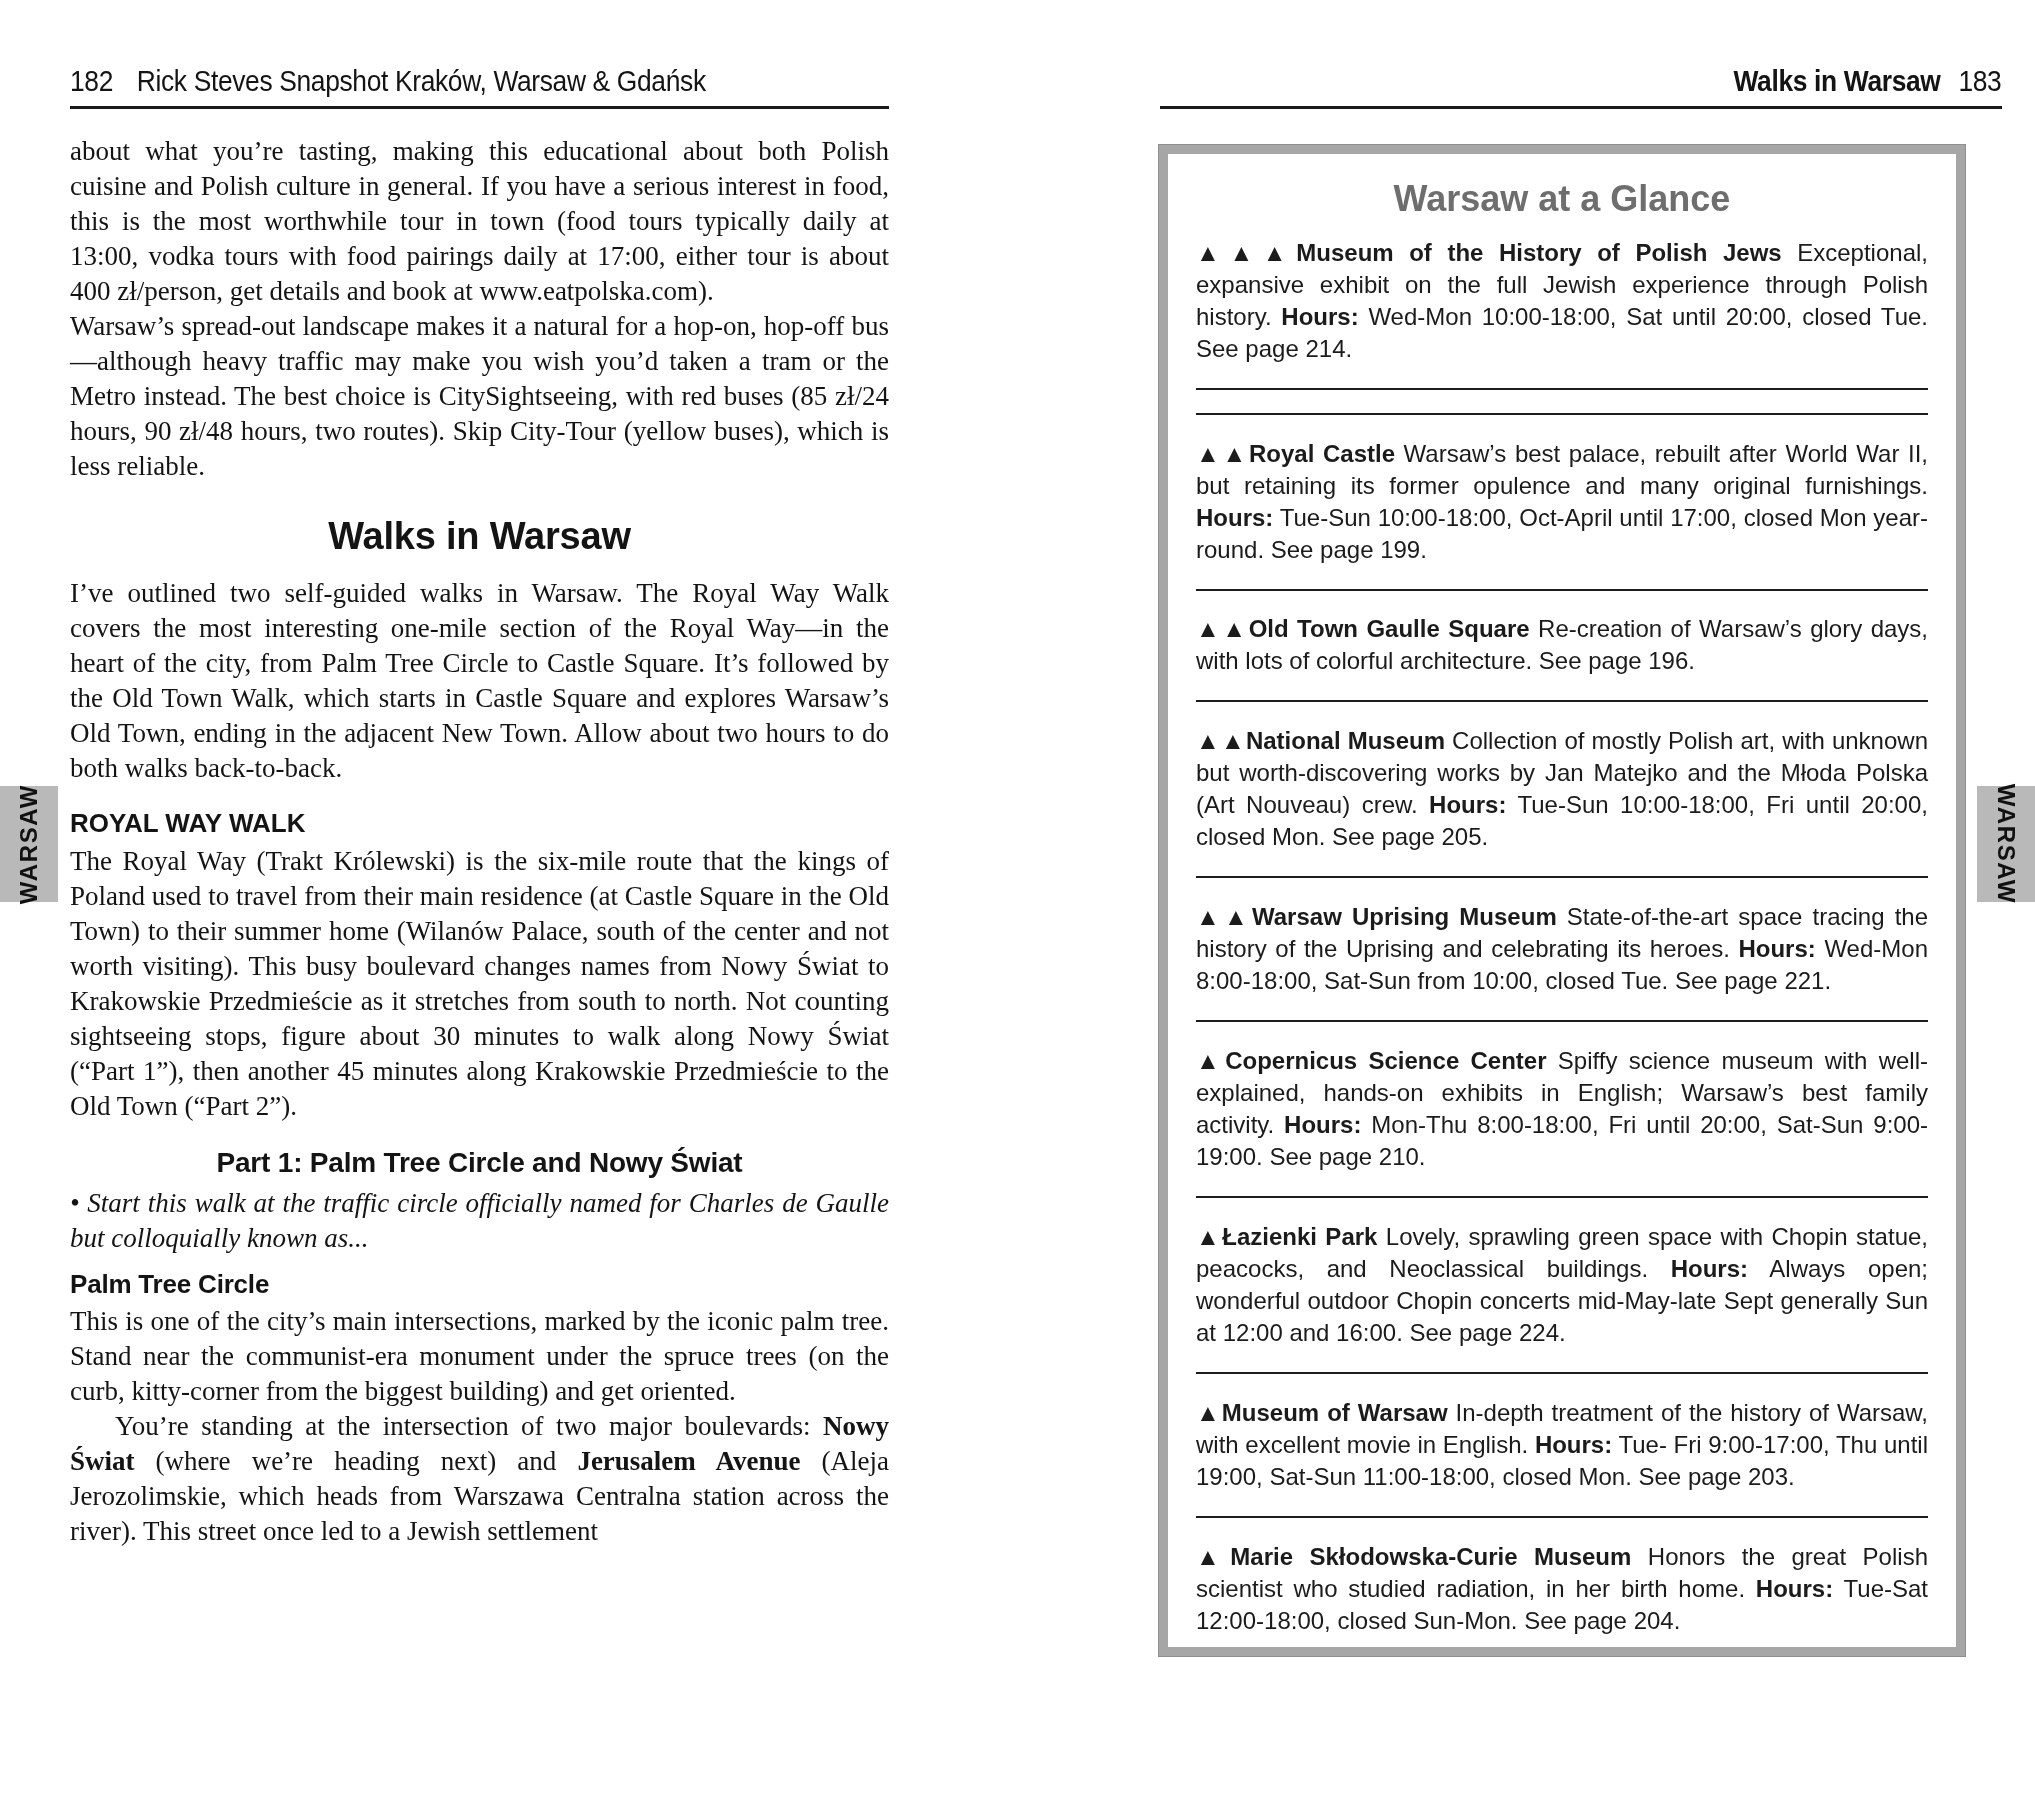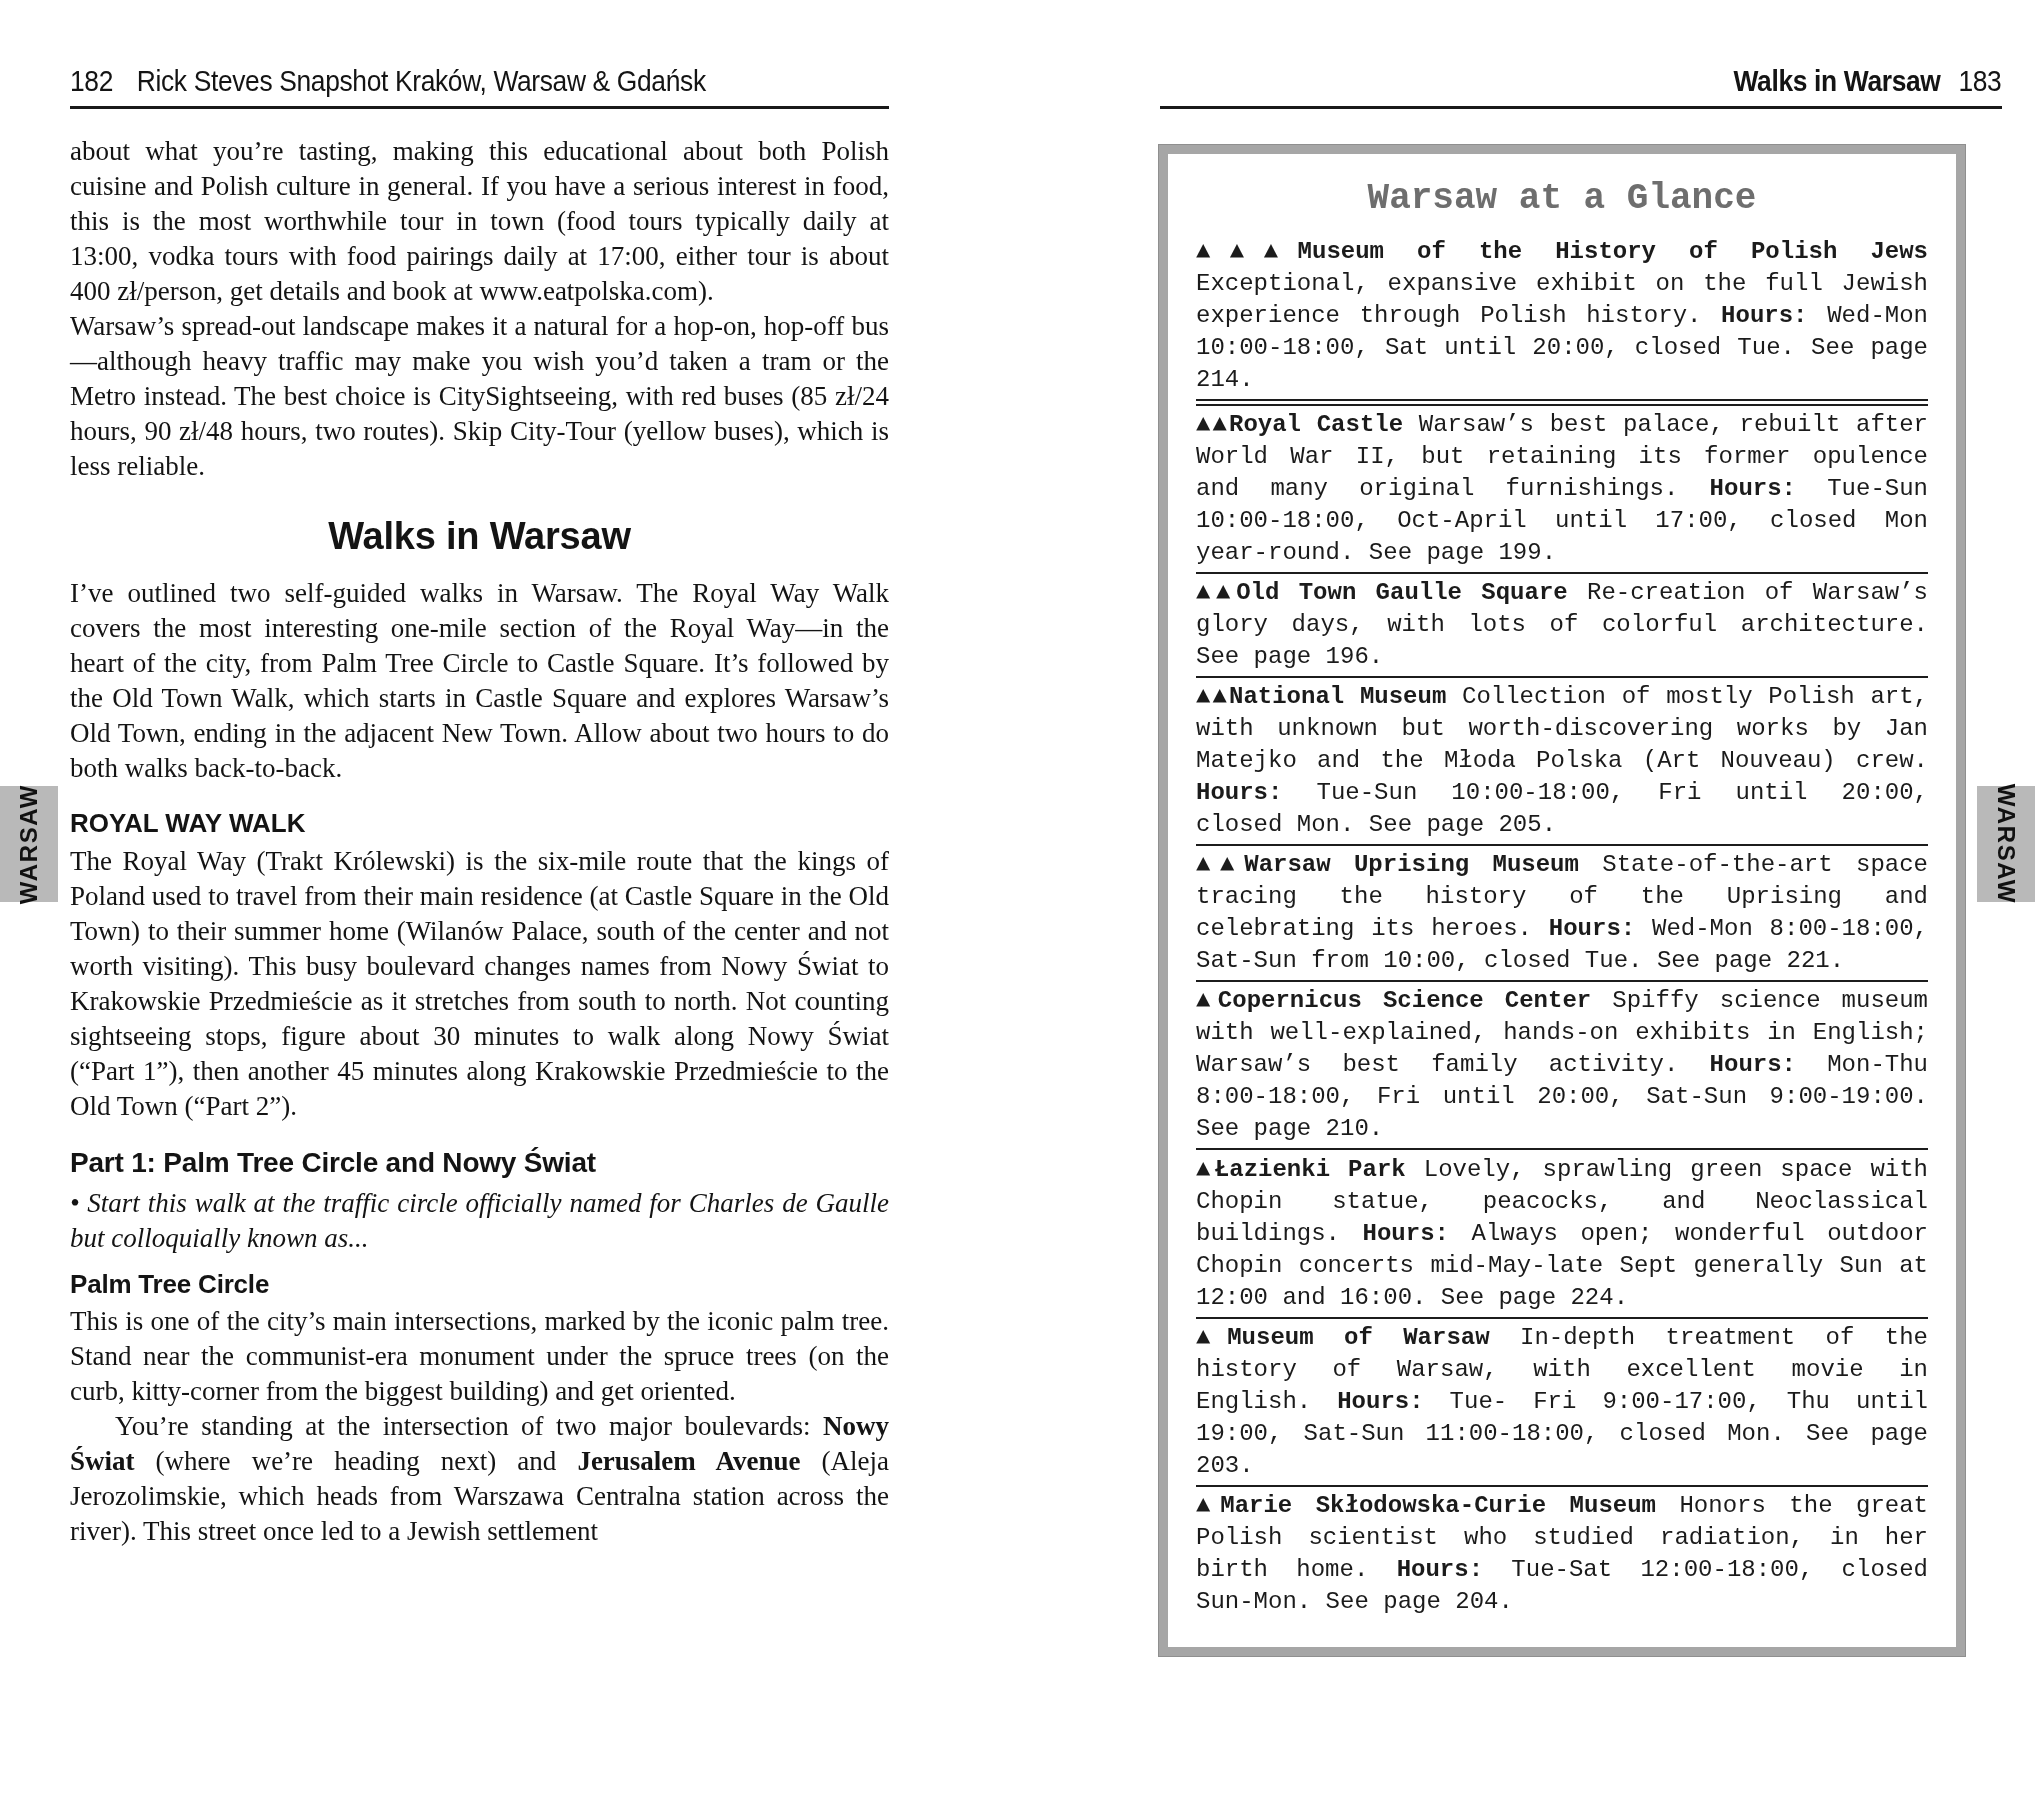--- a/index.html
+++ b/index.html
@@ -30,30 +30,30 @@
 
   
   .left-col { position:absolute; left:70px; top:134px; width:819px;
               font-size:27px; line-height:35px; text-align:justify; }
   .left-col p { margin:0; }
   .h-sans { font-family:"Liberation Sans", sans-serif; font-weight:700; text-align:left;
             line-height:1.15; letter-spacing:-0.2px; }
   .h-run   { font-size:26px; margin:14px 0 4.7px; }   
   .h-chap  { font-size:38px; text-align:center; margin:31px 0 17px; }
   .h-sect  { font-size:26px; margin:23.5px 0 4.7px; letter-spacing:0; }
-  .h-part  { font-size:28px; margin:23.5px 0 6.3px; }
+  .h-part  { font-size:28px; margin:23.5px 0 6.3px;text-align:center; }
   .p-italic { font-style:italic; }
   .p-indent { text-indent:45px; }
 
   
   .glance-box {
     position:absolute; left:1159px; top:145px; width:806px; height:1511px;
     box-sizing:border-box; border:9.4px solid #a6a6a6; outline:1.6px solid #8f8f8f;
-    padding:19px 28px 29px; background:#fff;
-    font-family:Liberation Mono, monospace;
+    padding:19px 28px 10px; background:#fff;
+    font-family:Liberation Sans, sans-serif;
     display:flex; flex-direction:column;
   }
   .glance-title { text-align:center; color:#6e6e6e; font-weight:700; font-size:36px;
                   margin:4.7px 0 17px; letter-spacing:0; flex:0 0 auto; }
   .glance-body { flex:1 1 auto; display:flex; flex-direction:column; justify-content:space-between; }
   .entry { font-size:24px; line-height:32px; text-align:justify; color:#1b1b1b; margin:0; }
   .entry .rating { font-weight:700; letter-spacing:0.8px; }
   .entry .name   { font-weight:700; }
   .sep { border:0; border-top:2.3px solid #1c1c1c; margin:0; width:100%; }
 </style>

